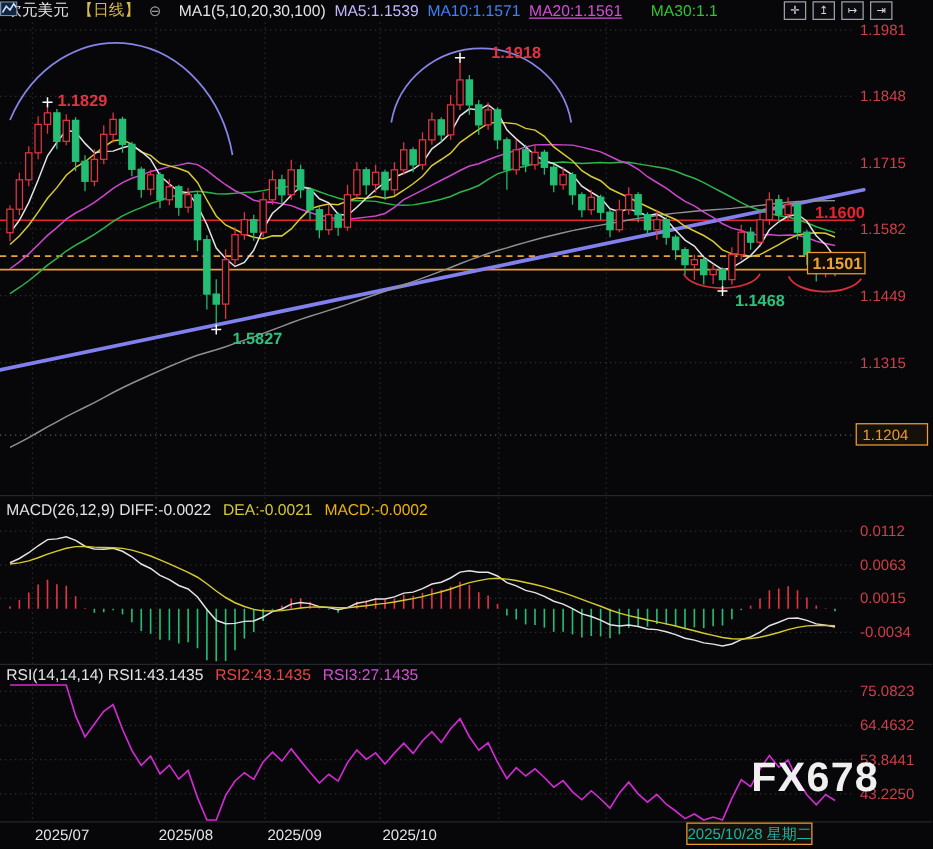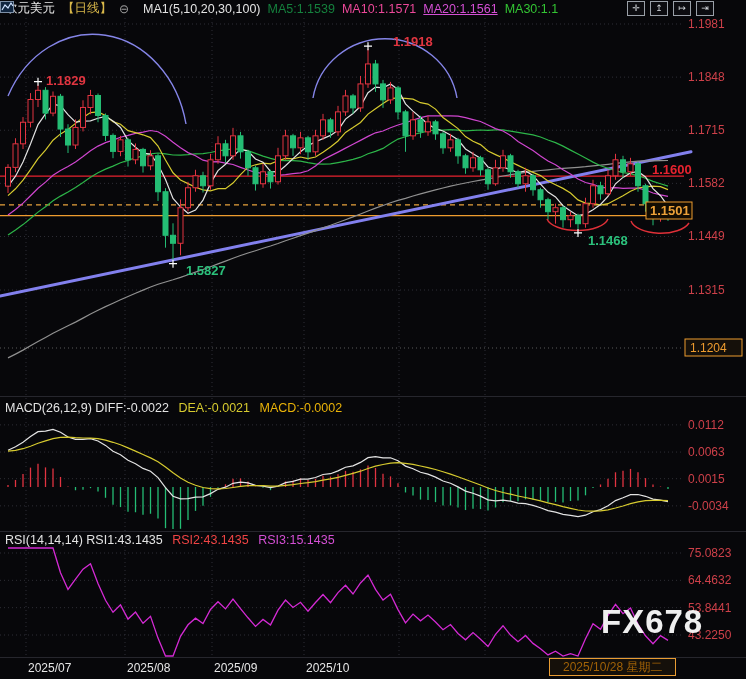--- a/index.html
+++ b/index.html
@@ -11,22 +11,22 @@
   .hdr .sym{color:#e6e6e6;}
   .hdr .tag{color:#d9b84a;}
   .hdr .circ{color:#9a9a9a;font-size:12px;}
   .mini{display:inline-block;}
   .toolbar{position:absolute;top:1px;left:627px;display:flex;gap:5px;z-index:6;}
   .tbtn{width:16px;height:13px;border:1px solid #9aa0a8;color:#d4d8dd;font-size:9px;
         line-height:12px;text-align:center;background:#0c0c10;cursor:pointer;}
   .panelhdr{position:absolute;left:5px;font-size:12.5px;z-index:4;white-space:nowrap;}
   .panelhdr span{margin-right:6px;}
   .ann{position:absolute;font-size:13px;font-weight:bold;z-index:4;white-space:nowrap;}
-  .datebox{position:absolute;top:658px;left:549px;border:1px solid #e89c33;color:#a16207;
-        background:#15100a;font-size:12px;padding:0 13px;height:16px;line-height:16px;z-index:5;}
+  .datebox{position:absolute;top:658px;left:549px;border:1px solid #e89c33;color:#14b8a6;
+        background:#15100a;font-size:12px;padding:0 0;height:16px;line-height:16px;z-index:5;}
   .wm{position:absolute;left:601px;top:605px;font-size:33px;font-weight:bold;color:#f7f7f7;
         letter-spacing:1px;z-index:6;opacity:.97;line-height:1;}
 </style>
 </head>
 <body>
 
 <div class="app">
 
   <svg id="plot" width="746" height="679" viewBox="0 0 746 679">
       <line x1="26" y1="18" x2="26" y2="657" stroke="#2e2e36" stroke-dasharray="1 3"></line>
@@ -376,43 +376,43 @@
     <span class="sym">欧元美元</span>
     <span class="tag">【日线】</span>
     <span class="circ">⊖</span>
     <span class="mini">
       <svg width="14" height="12">
           <rect x="0.5" y="0.5" width="13" height="11" fill="#10253f" stroke="#7d8fa6"></rect>
           <polyline points="2,9 5,4 8,7 11,2 13,5" fill="none" stroke="#cfe2ff" stroke-width="1.2"></polyline>
         </svg>
     </span>
     <span>MA1(5,10,20,30,100)</span>
-    <span style="color: #15803d;">MA5:1.1539</span>
-    <span style="color: #ec4899; text-align: right;">MA10:1.1571</span>
+    <span style="color: #c4b5fd;">MA5:1.1539</span>
+    <span style="color: #3b82f6; text-align: right;">MA10:1.1571</span>
     <span style="color: rgb(212, 79, 212); text-decoration: underline;">MA20:1.1561</span>
-    <span style="color: rgb(51, 196, 51);">MA30:1.1</span>
+    <span style="color: rgb(51, 196, 51); margin-left: 16px;">MA30:1.1</span>
   </div>
 
   <div class="toolbar">
     <div class="tbtn">✛</div>
     <div class="tbtn">↥</div>
     <div class="tbtn">↦</div>
     <div class="tbtn">⇥</div>
   </div>
 
   <div class="panelhdr" style="top:401px">
     <span style="color:#e3e3e3">MACD(26,12,9) DIFF:-0.0022</span>
     <span style="color:#d6ca2f">DEA:-0.0021</span>
     <span style="color:#eab308">MACD:-0.0002</span>
   </div>
 
   <div class="panelhdr" style="top:533px">
     <span style="color:#e3e3e3">RSI(14,14,14) RSI1:43.1435</span>
     <span style="color:#ef4444">RSI2:43.1435</span>
-    <span style="color:#d44fd4">RSI3:15.1435</span>
+    <span style="color:#d44fd4">RSI3:27.1435</span>
   </div>
 
   <div class="datebox">2025/10/28 星期二</div>
 
   <div class="wm">FX678</div>
 
 <div class="ann" style="left: 46px; top: 73px; color: rgb(224, 53, 64);">1.1829</div>
     <div class="ann" style="left: 379px; top: 34px; color: rgb(224, 53, 64); margin-left: 14px;">1.1918</div>
     <div class="ann" style="left: 186px; top: 263px; color: rgb(44, 193, 124);">1.5827</div>
     <div class="ann" style="left: 588px; top: 233px; color: rgb(44, 193, 124); text-align: center;">1.1468</div>

